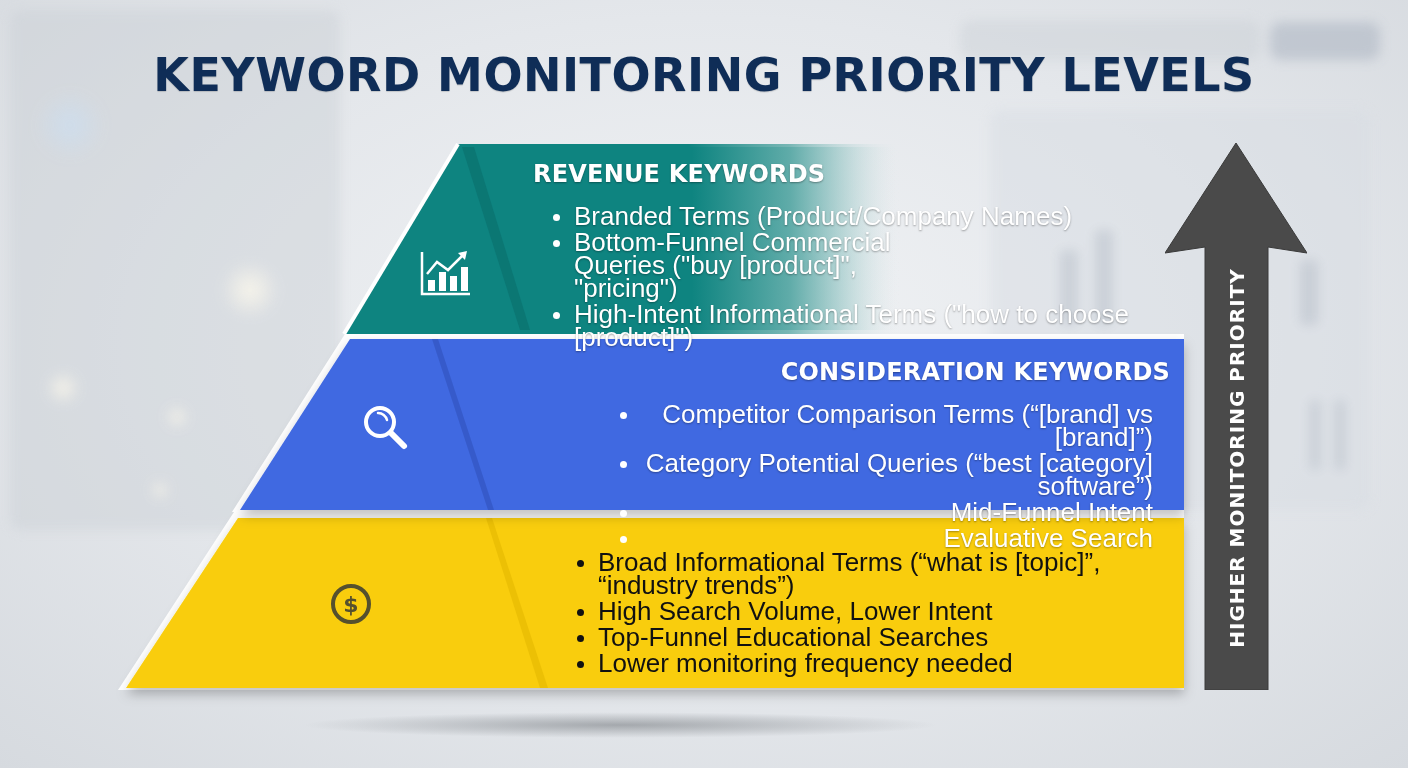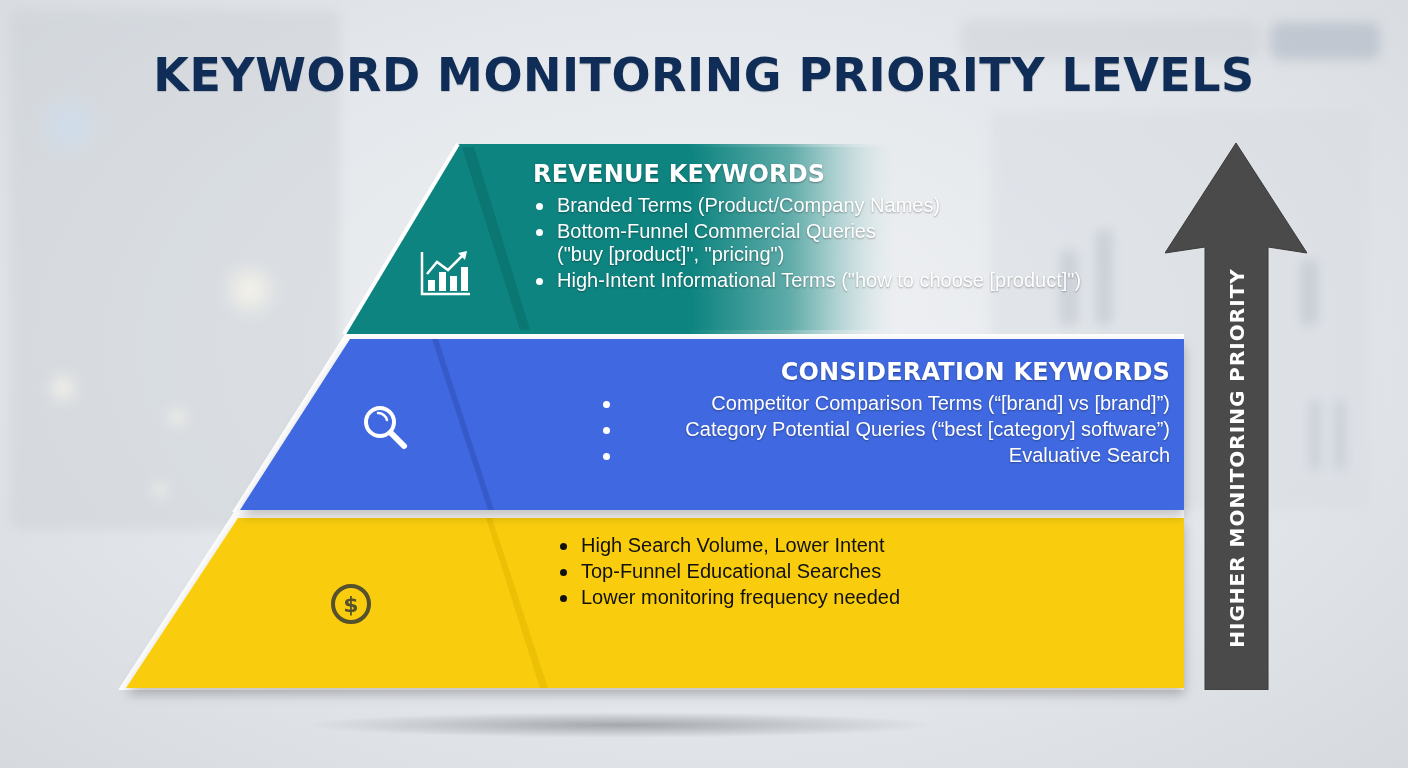--- a/index.html
+++ b/index.html
@@ -68,24 +68,24 @@
     }
     .tier-heading {
       font-family: "DejaVu Sans", sans-serif;
       font-weight: bold;
       font-size: 24px;
       letter-spacing: 0.2px;
       margin: 0 0 6px 0;
     }
     .tier-list {
       list-style: none;
-      margin: 0;
+      margin: 17px;
       padding: 0;
       font-family: "Liberation Sans", sans-serif;
-      font-size: 20px;
+      font-size: 26px;
       line-height: 23px;
     }
     .tier-list li {
       position: relative;
       padding-left: 24px;
       margin-bottom: 3px;
     }
     .tier-list li::before {
       content: "";
       position: absolute;
@@ -223,26 +223,28 @@
       <li style="width:360px;">Bottom-Funnel Commercial Queries ("buy [product]", "pricing")</li>
       <li>High-Intent Informational Terms ("how to choose [product]")</li>
     </ul>
   </div>
 
   <div class="tier-content light-text" style="left:600px;top:358px;width:570px;text-align:right;">
     <div class="tier-heading">CONSIDERATION KEYWORDS</div>
     <ul class="tier-list">
       <li>Competitor Comparison Terms (“[brand] vs [brand]”)</li>
       <li>Category Potential Queries (“best [category] software”)</li>
+      <li>Mid-Funnel Intent</li>
       <li>Evaluative Search</li>
     </ul>
   </div>
 
   <div class="tier-content dark-text" style="left:557px;top:534px;width:620px;">
     <ul class="tier-list">
+      <li>Broad Informational Terms (“what is [topic]”, “industry trends”)</li>
       <li>High Search Volume, Lower Intent</li>
       <li>Top-Funnel Educational Searches</li>
       <li>Lower monitoring frequency needed</li>
     </ul>
   </div>
 </div>
 
 <svg class="arrow" viewBox="0 0 142 547">
   <polygon points="71,0 142,110 103,104 103,547 40,547 40,104 0,110" fill="#4a4a4a" stroke="#3a3a3a" stroke-width="1"></polygon>
 </svg>

